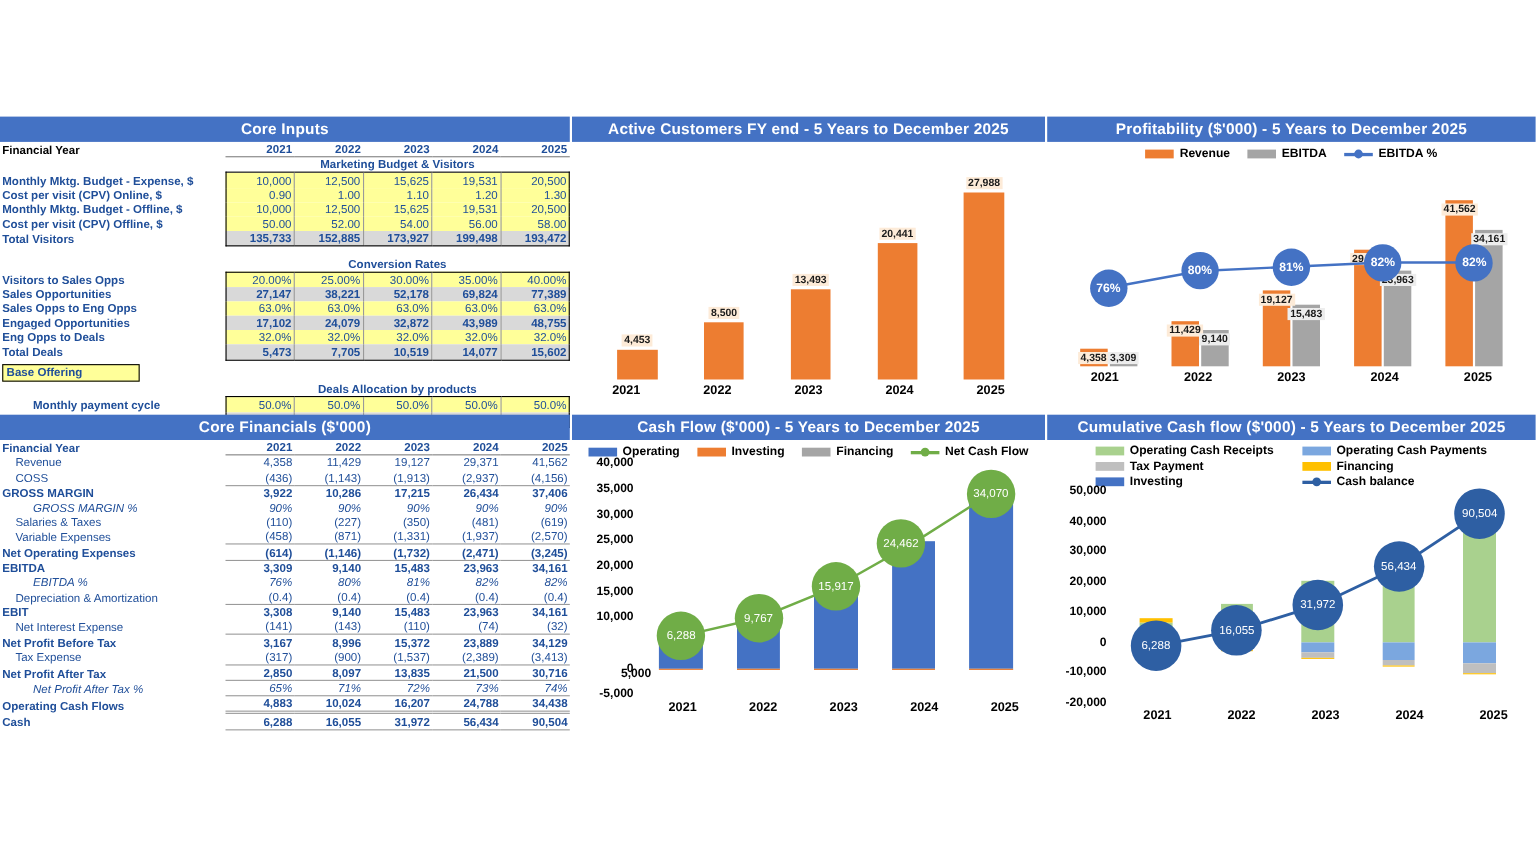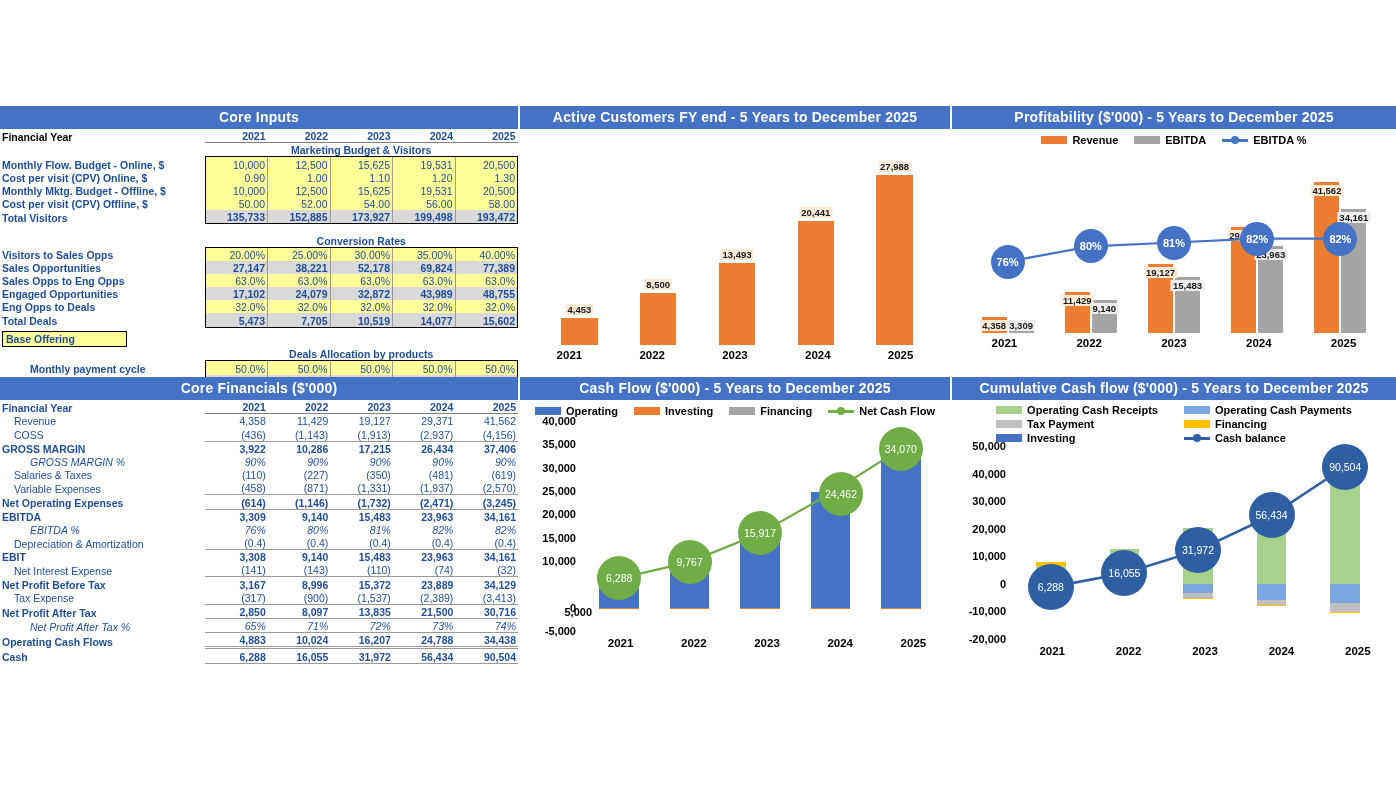--- a/index.html
+++ b/index.html
@@ -113,21 +113,21 @@
             <td class="num">2022</td>
             <td class="num">2023</td>
             <td class="num">2024</td>
             <td class="num">2025</td>
           </tr>
           <tr class="sectitle">
             <td colspan="1"></td>
             <td colspan="5">Marketing Budget &amp; Visitors</td>
           </tr>
           <tr class="inputrow blockTop">
-            <td class="lbl bold" style="font-weight: bold;">Monthly Flow. Budget - Online, $</td>
+            <td class="lbl bold" style="font-weight: bold;">Monthly Mktg. Budget - Expense, $</td>
             <td class="num first">10,000</td>
             <td class="num">12,500</td>
             <td class="num">15,625</td>
             <td class="num">19,531</td>
             <td class="num last">20,500</td>
           </tr>
           <tr class="inputrow">
             <td class="lbl bold" style="font-weight: bold;">Cost per visit (CPV) Online, $</td>
             <td class="num first">0.90</td>
             <td class="num">1.00</td>
@@ -533,21 +533,21 @@
         <div style="position: absolute; left: 290.688px; top: 186.667px; width: 39.424px; height: 0.56px; background: rgb(237, 125, 49);"></div>
         <div style="position: absolute; left: 361.088px; top: 25.956px; width: 39.424px; height: 160.711px; background: rgb(68, 114, 196);"></div>
         <div style="position: absolute; left: 361.088px; top: 186.667px; width: 39.424px; height: 1.30667px; background: rgb(165, 165, 165);"></div>
         <div style="position: absolute; left: 361.088px; top: 186.667px; width: 39.424px; height: 0.56px; background: rgb(237, 125, 49);"></div>
         <svg class="overlay" width="430" height="210">
           <polyline points="99.2,157.32266666666666 169.60000000000002,141.08733333333333 240,112.38733333333333 310.40000000000003,72.51066666666665 380.8,27.673333333333346" fill="none" stroke="#70AD47" stroke-width="2.2"></polyline>
         </svg>
         <div class="bubble" style="left: 77.2px; top: 135.323px; width: 44px; height: 44px; background: rgb(112, 173, 71);">6,288</div>
         <div class="bubble" style="left: 147.6px; top: 119.087px; width: 44px; height: 44px; background: rgb(112, 173, 71);">9,767</div>
         <div class="bubble" style="left: 218px; top: 90.3873px; width: 44px; height: 44px; background: rgb(112, 173, 71);">15,917</div>
-        <div class="bubble" style="left: 299px; top: 50.5107px; width: 44px; height: 44px; background: rgb(112, 173, 71);">24,462</div>
+        <div class="bubble" style="left: 277px; top: 50.5107px; width: 44px; height: 44px; background: rgb(112, 173, 71);">24,462</div>
         <div class="bubble" style="left: 358.8px; top: 5.67333px; width: 44px; height: 44px; background: rgb(112, 173, 71);">34,070</div>
       </div>
     <div class="xaxis" id="cfl-x" style="padding:6px 0 0 64px;">
         <div>2021</div>
         <div>2022</div>
         <div>2023</div>
         <div>2024</div>
         <div>2025</div>
       </div>
   </div>

